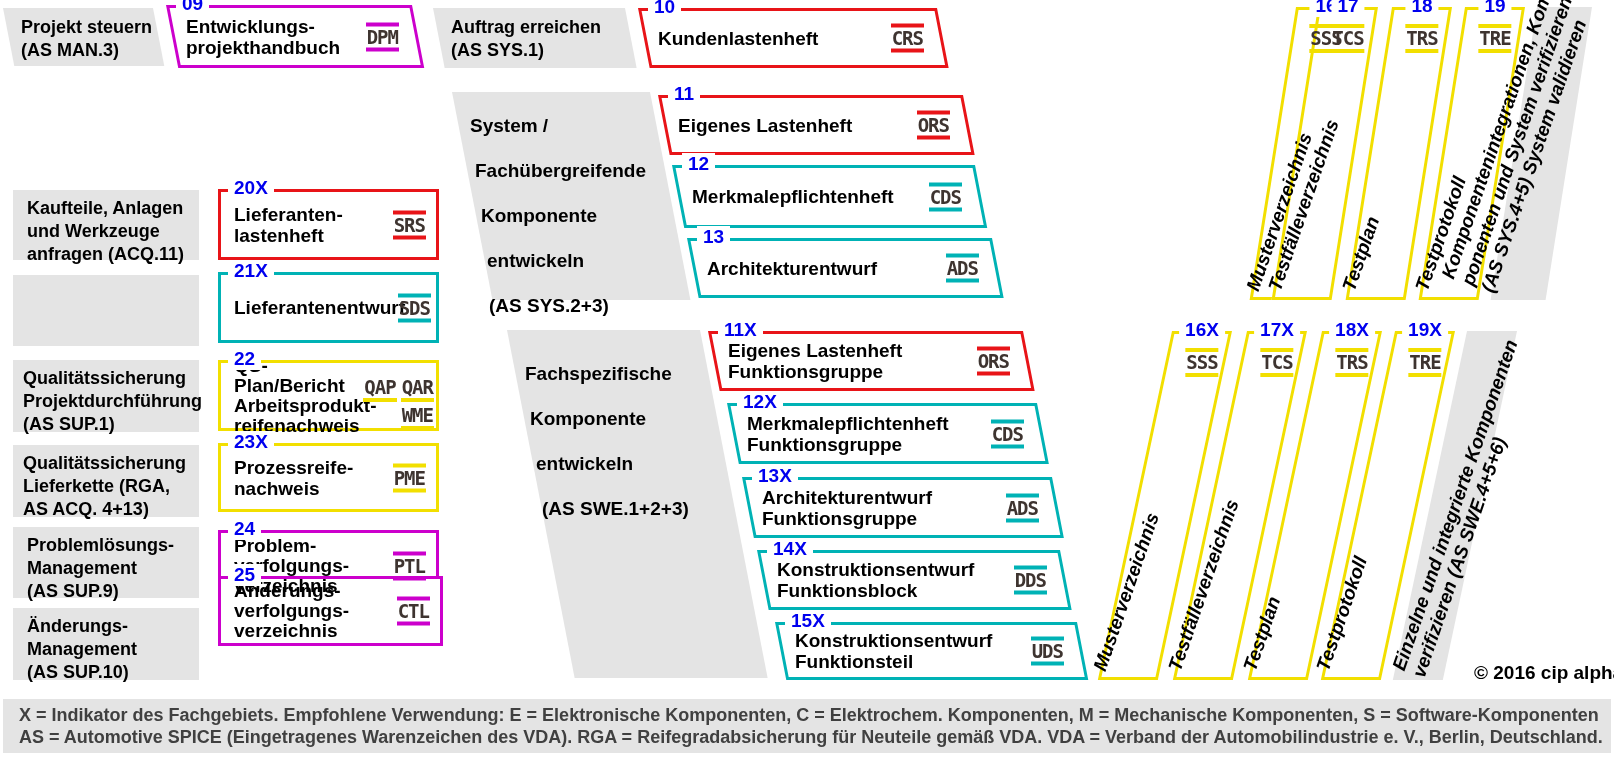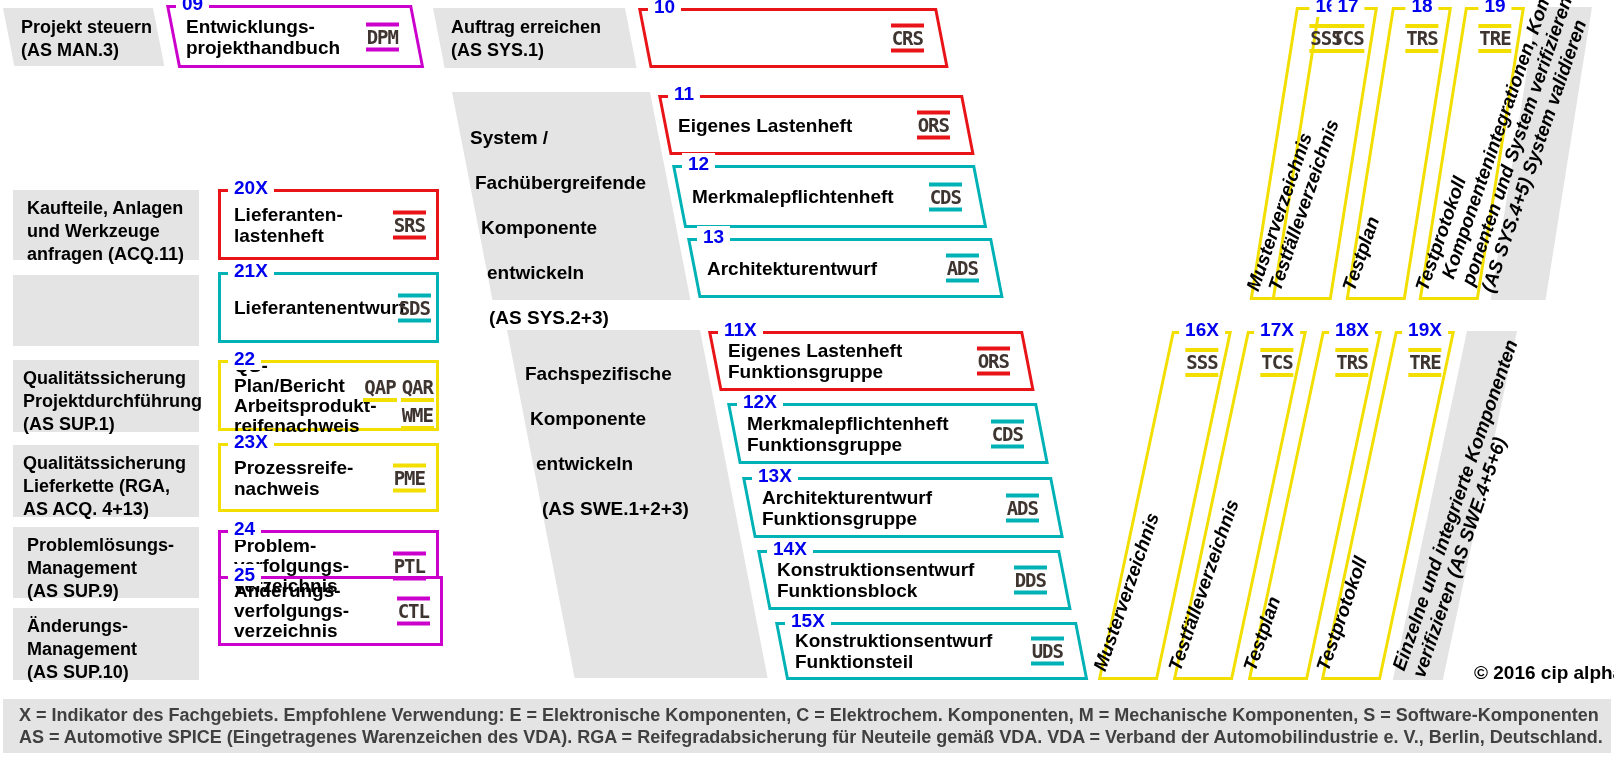--- a/index.html
+++ b/index.html
@@ -128,27 +128,28 @@
   </div>
 
   <div class="shape pg gray" style="left:433px;top:8px;width:192px;height:60px">
     <div class="edge"></div>
     <div class="gtext">Auftrag erreichen
 (AS SYS.1)</div>
   </div>
 
   <div class="shape pg doc red" style="left:638px;top:8px;width:299px;height:60px">
     <div class="edge"></div>
+    <div class="title">Kundenlastenheft</div>
     <span class="num">10</span>
     <span class="code">CRS</span>
   </div>
 
   <div class="shape pg gray" style="left:452px;top:92px;width:198px;height:208px">
     <div class="edge"></div>
-    <div class="gtext" style="padding-top:12px">
+    <div class="gtext" style="padding-top:0">
       <div class="bandline s0">System /</div>
       <div class="bandline s1">Fachübergreifende</div>
       <div class="bandline s2">Komponente</div>
       <div class="bandline s3">entwickeln</div>
       <div class="bandline s4">(AS SYS.2+3)</div>
     </div>
   </div>
 
   <div class="shape pg doc red" style="left:658px;top:95px;width:305px;height:60px">
     <div class="edge"></div>

